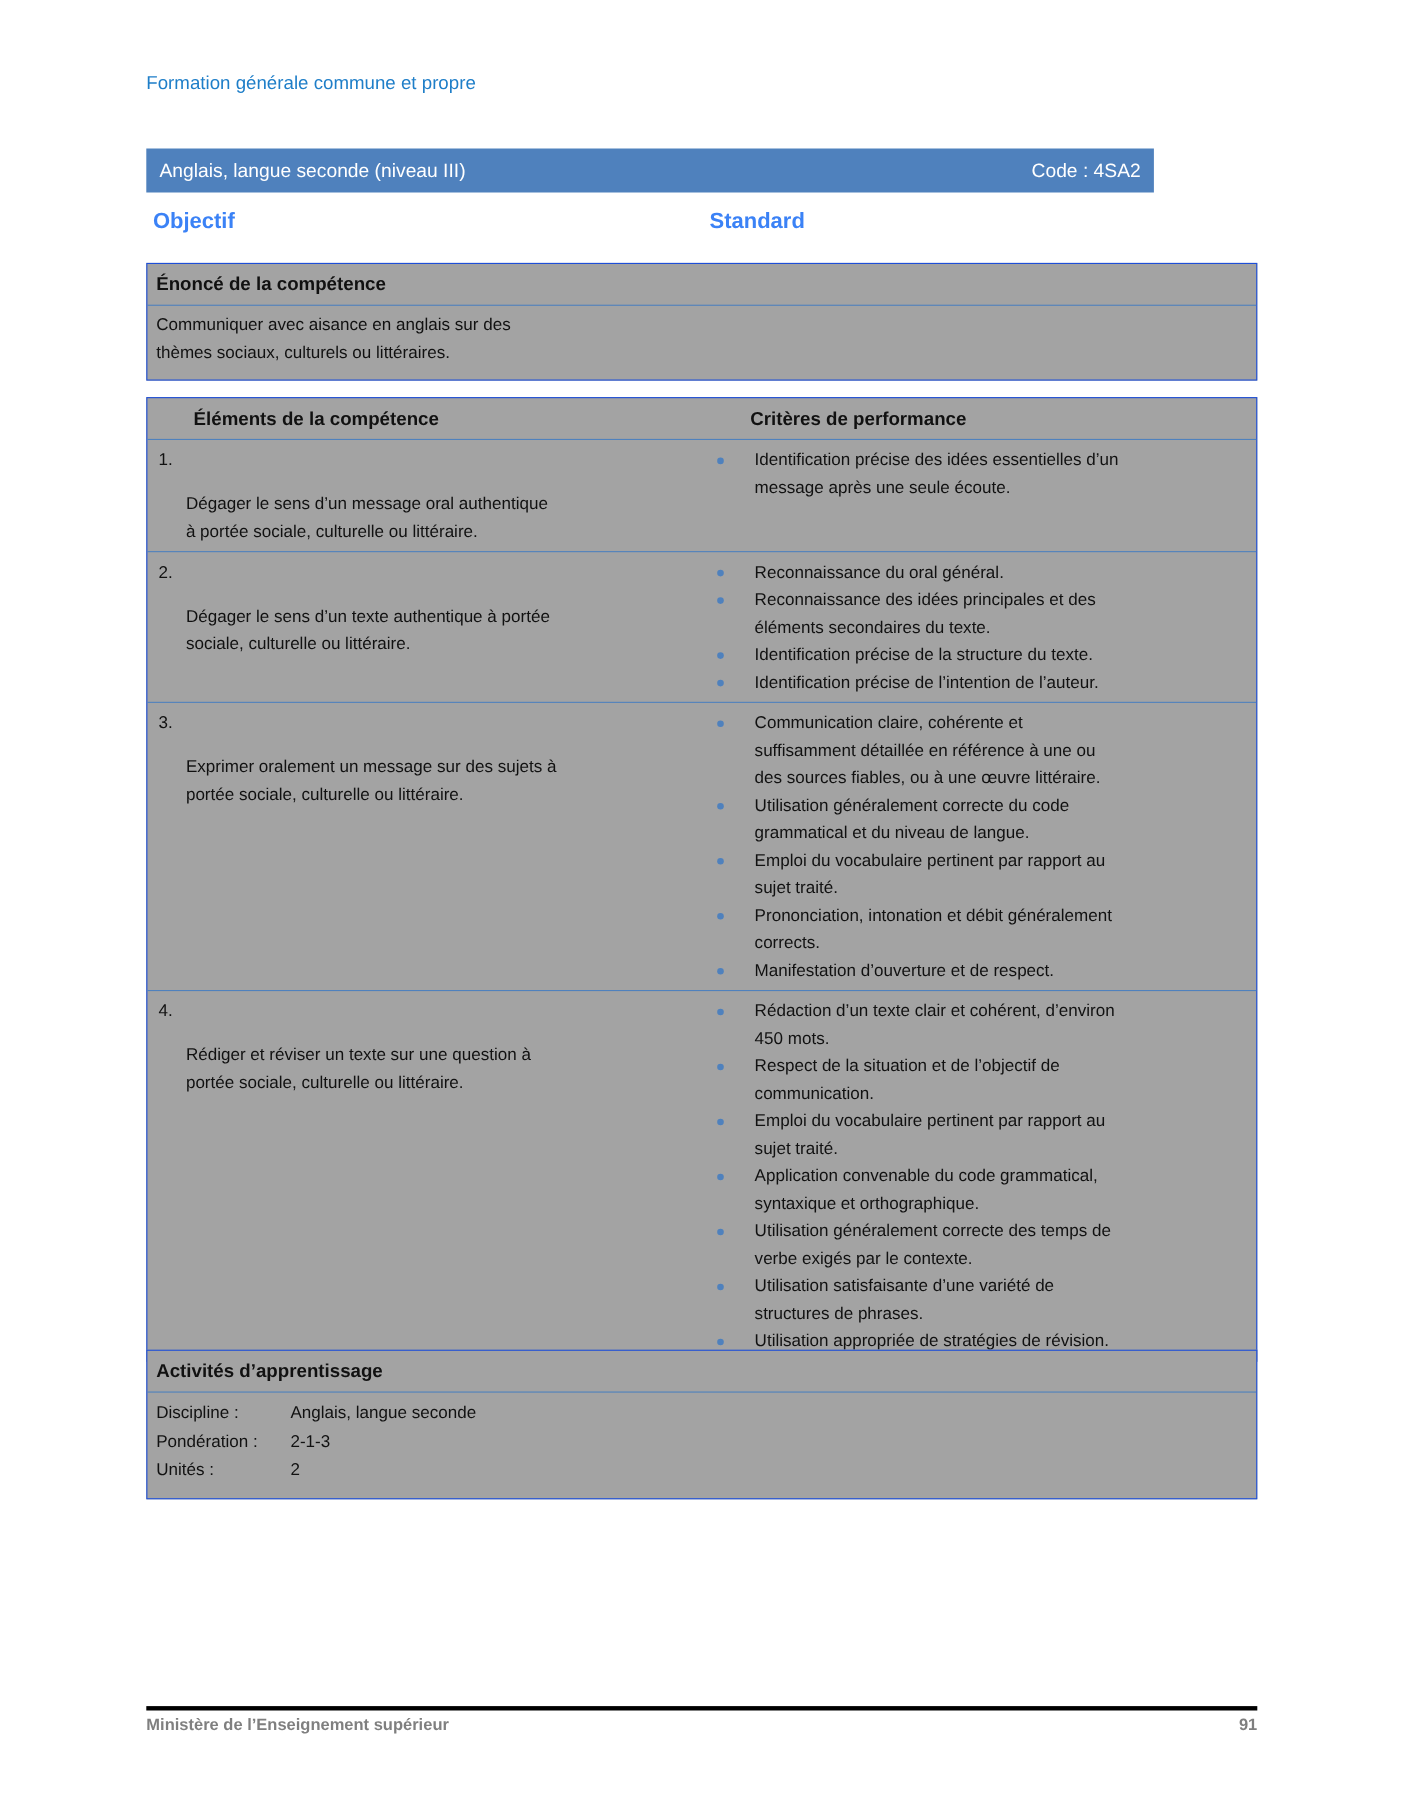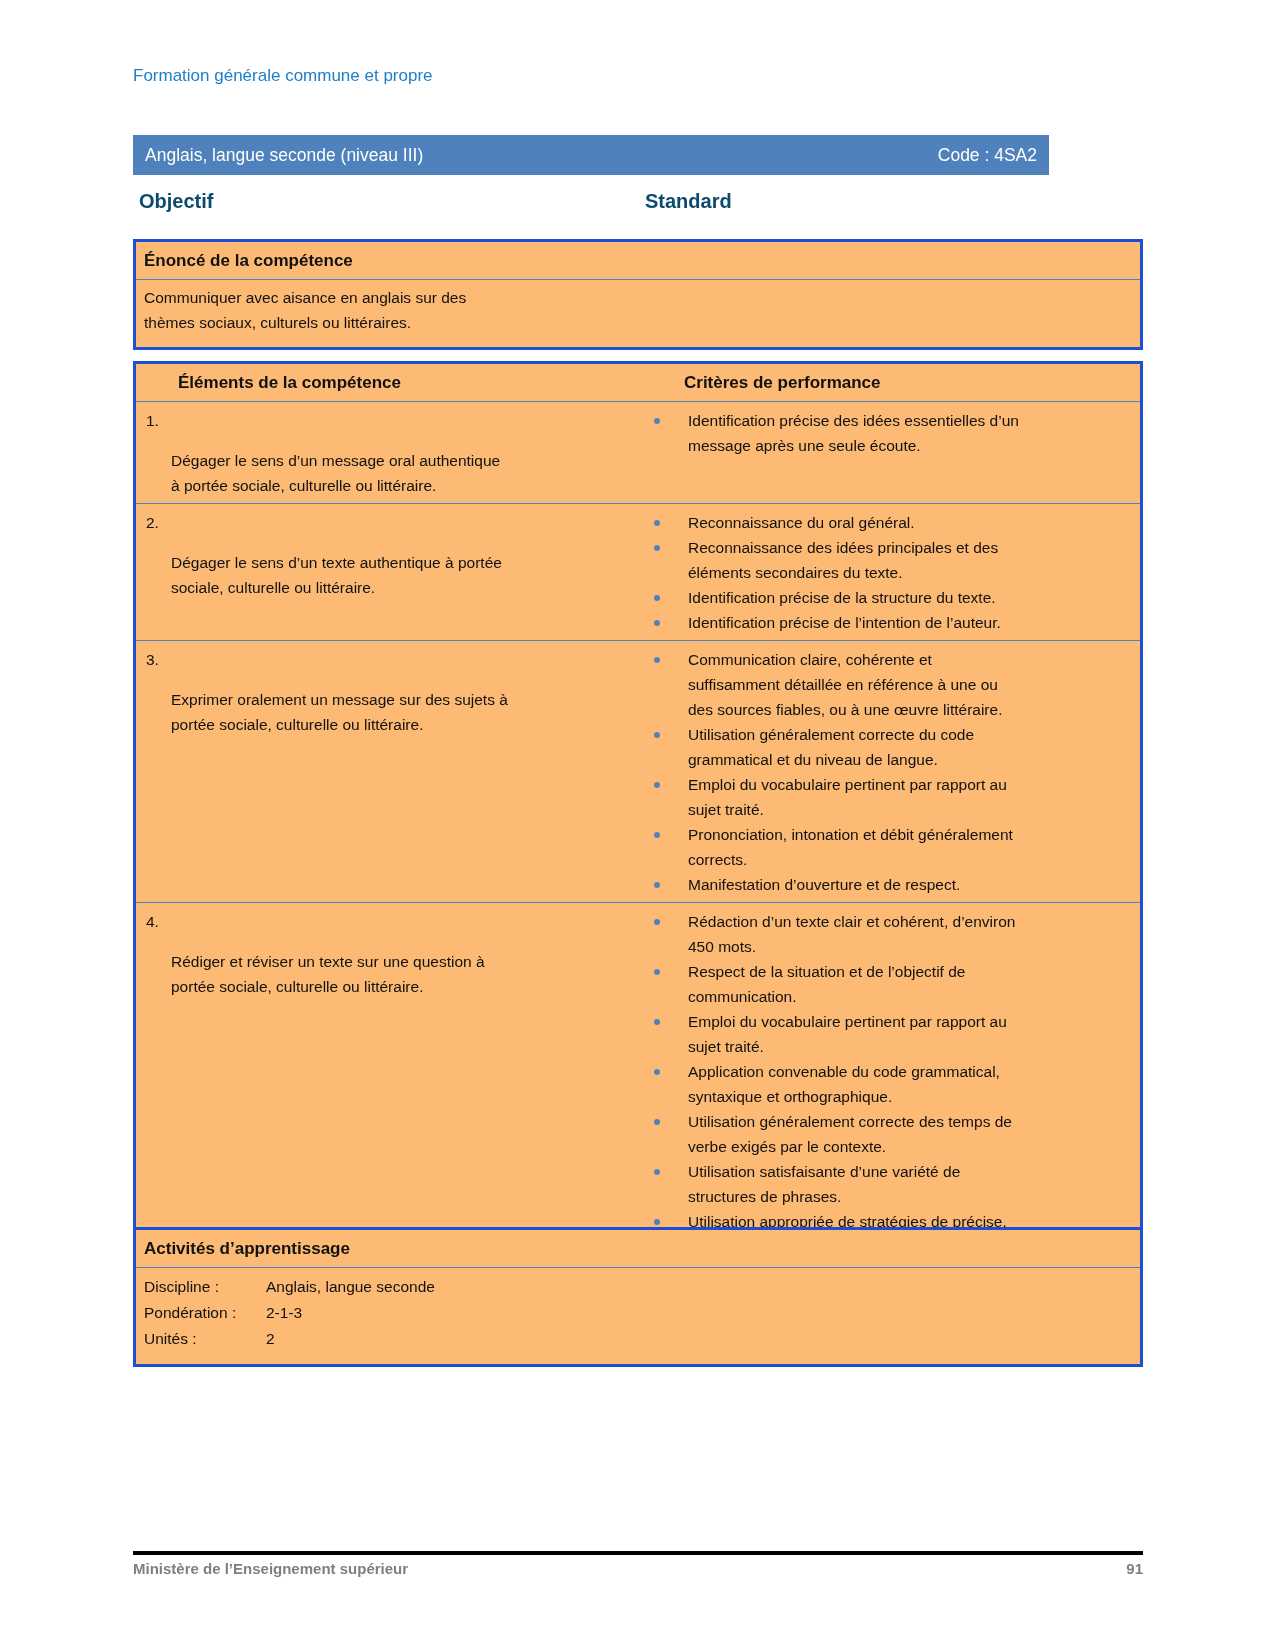--- a/index.html
+++ b/index.html
@@ -13,28 +13,28 @@
     font-size:17px; color:#1E7EC8;text-align:center;
   }
   .banner {
     position:absolute; left:133px; top:135px; width:916px; height:40px;
     background:#4F81BD; color:#ffffff;
     display:flex; justify-content:space-between; align-items:center;
     padding:0 12px; box-sizing:border-box; font-size:17.5px;
   }
   .headrow {
     position:absolute; left:133px; top:190px; width:1010px;
-    display:flex; font-weight:bold; font-size:20px; color:#0c4a6e;
+    display:flex; font-weight:bold; font-size:20px; color:#3b82f6;
   }
   .headrow .ho { width:502px; padding-left:6px; box-sizing:border-box; }
   .headrow .hs { padding-left:10px; }
 
   .box {
     position:absolute; left:133px; width:1010px;
-    border:3px solid #1d4ed8; box-sizing:border-box; background:#fdba74;
+    border:1px solid #1d4ed8; box-sizing:border-box; background:#a3a3a3;
   }
   .enonce    { top:239px; }
   .ctable    { top:361px; }
   .activites { top:1227px; }
 
   .box-header {
     border-bottom:1.5px solid #4F81BD;
     font-weight:bold; font-size:17px;
     padding:9px 8px 8px 8px;
   }
@@ -214,21 +214,21 @@
               <span class="btext">Utilisation généralement correcte des temps de
 verbe exigés par le contexte.</span>
             </div>
             <div class="bullet-item">
               <span class="bullet"></span>
               <span class="btext">Utilisation satisfaisante d’une variété de
 structures de phrases.</span>
             </div>
             <div class="bullet-item">
               <span class="bullet"></span>
-              <span class="btext">Utilisation appropriée de stratégies de précise.</span>
+              <span class="btext">Utilisation appropriée de stratégies de révision.</span>
             </div>
           </div>
         </div>
       </div>
   </div>
 
   <div class="box activites">
     <div class="box-header">Activités d’apprentissage</div>
     <div class="box-body" id="fields">
         <div class="field-row">

